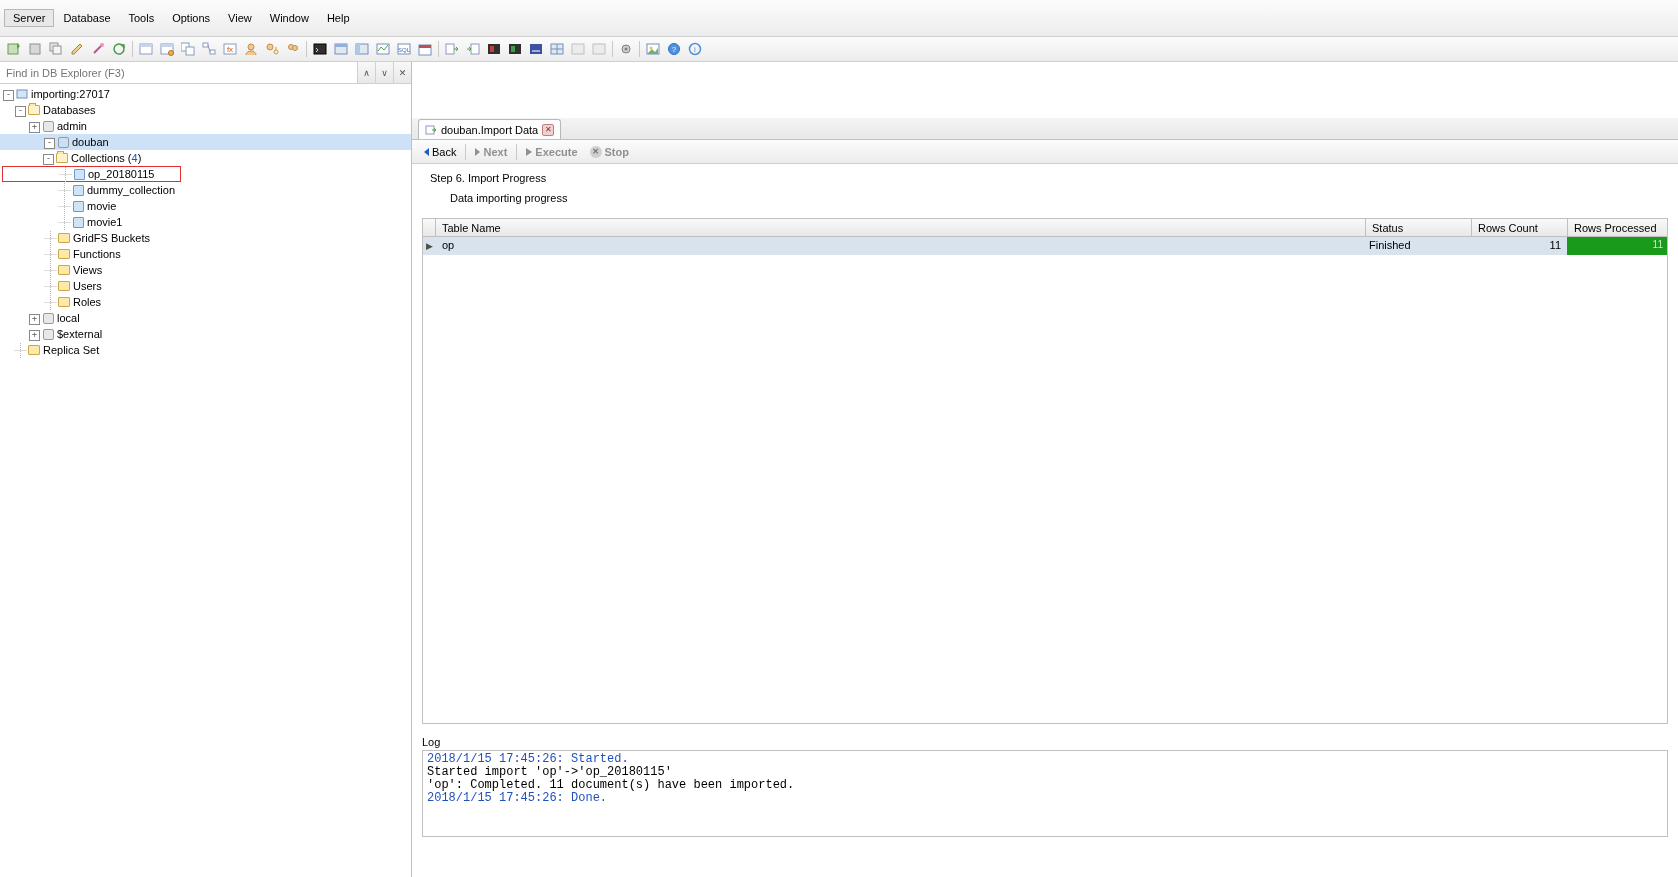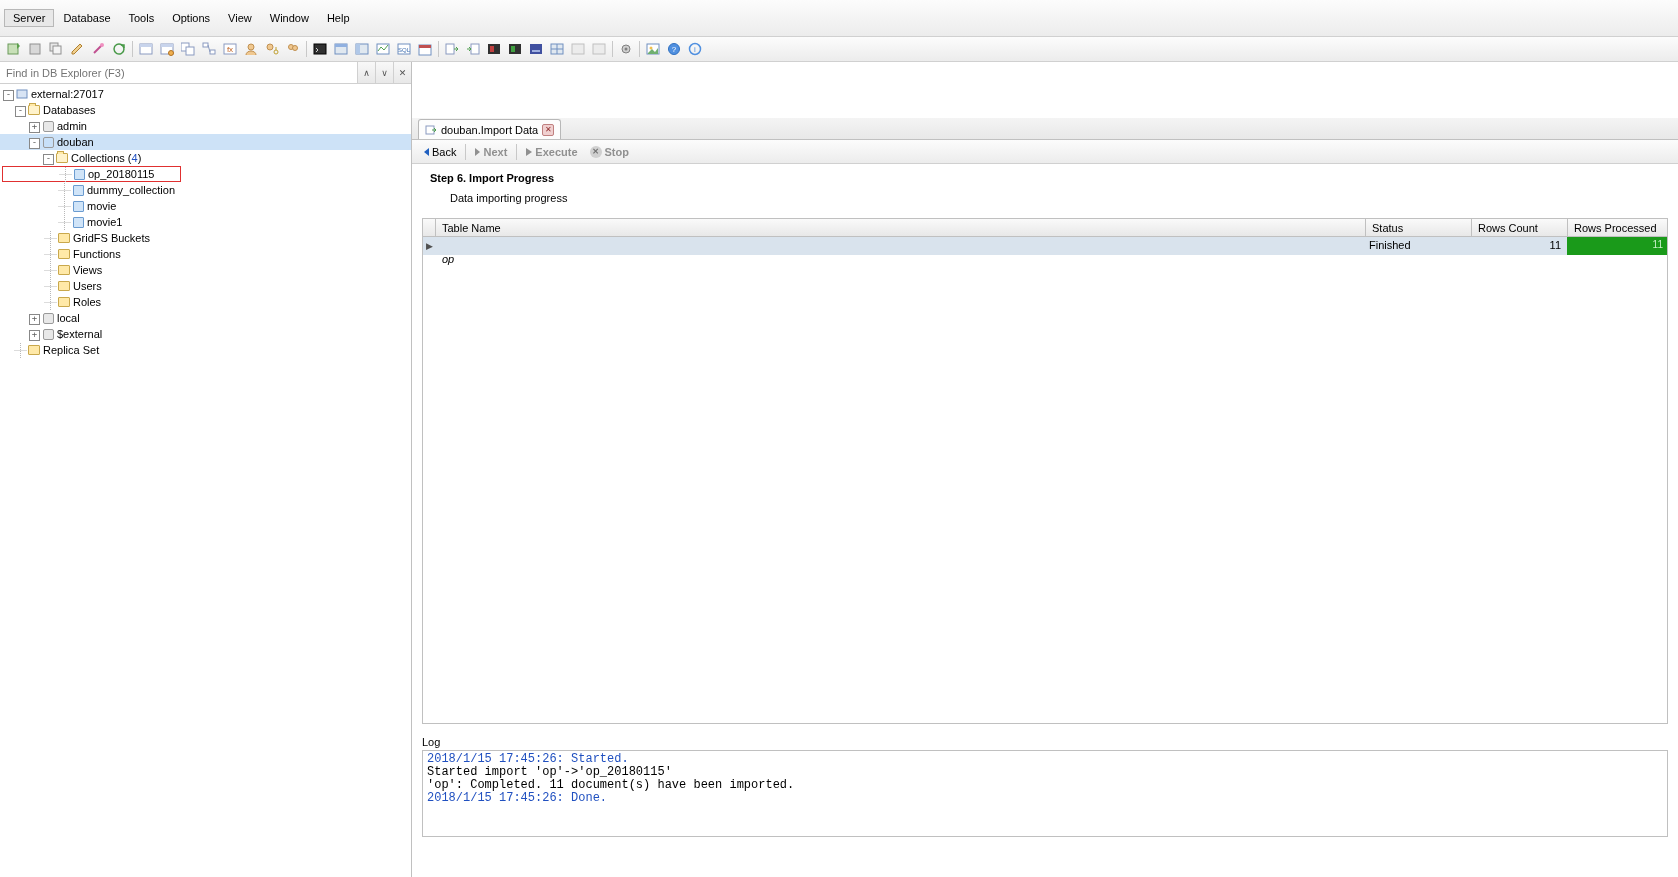--- a/index.html
+++ b/index.html
@@ -59,35 +59,35 @@
 .nav-btn.disabled { color: #909090; font-weight: bold; }
 .nav-sep { width: 1px; height: 16px; background: #c8c8c8; margin: 0 3px; }
 .tri { width: 0; height: 0; border-top: 4px solid transparent; border-bottom: 4px solid transparent; }
 .tri.left { border-right: 5px solid #2060c0; }
 .tri.right { border-left: 5px solid #909090; }
 .tri.play { border-left: 6px solid #909090; }
 .circ-x { width: 12px; height: 12px; border-radius: 50%; background: #d0d0d0; display: flex; align-items: center; justify-content: center; font-size: 8px; color: #707070; }
 
 
 .step-area { padding: 8px 18px 4px 18px; }
-.step-title { font-weight: bold; margin-bottom: 8px; }
+.step-title { font-weight: normal; margin-bottom: 8px; }
 .step-desc { margin-left: 20px; margin-bottom: 10px; }
 
 
 .prog-wrap { margin: 0 10px; border: 1px solid #c0c0c0; height: 506px; overflow: auto; }
 .prog-header { display: flex; background: linear-gradient(#fafafa,#e8e8e8); border-bottom: 1px solid #c0c0c0; height: 18px; position: sticky; top: 0; }
 .ph-cell { border-right: 1px solid #c0c0c0; padding: 2px 6px; display: flex; align-items: center; }
 .ph-mark { width: 12px; }
 .ph-name { flex: 1; }
 .ph-status { width: 106px; }
 .ph-rows { width: 96px; }
 .ph-proc { width: 99px; border-right: none; }
 .prog-row { display: flex; height: 18px; background: #d9e3ed; }
 .pr-mark { width: 13px; display: flex; align-items: center; justify-content: center; color: #505050; font-size: 9px; }
-.pr-name { flex: 1; padding: 16px 6px; font-style: italic; }
+.pr-name { flex: 1; padding: 2px 6px; }
 .pr-status { width: 107px; padding: 2px 6px; }
 .pr-rows { width: 97px; padding: 2px 6px; text-align: right; }
 .pr-proc { width: 100px; background: #1a9a1a; color: #c8f0c8; text-align: right; padding: 2px 4px; font-size: 10px; }
 
 
 .log-area { margin: 12px 10px 0 10px; }
 .log-label { margin-bottom: 2px; }
 .log-box { border: 1px solid #c0c0c0; height: 87px; padding: 2px 4px; font-family: "Courier New", monospace; font-size: 12px; line-height: 13px; overflow: auto; white-space: pre; }
 .lg-blue { color: #2050c0; }
 
@@ -318,40 +318,40 @@
     </div>
     <div class="tree">
 
       <div class="tree-row">
         <span class="tw minus"></span>
         <span class="node-ico">
             <svg width="14" height="14">
               <rect x="2" y="3" width="10" height="8" fill="#d8e4f4" stroke="#7090c0"></rect>
             </svg>
           </span>
-        <span>external:27017</span>
+        <span>importing:27017</span>
       </div>
 
       <div class="tree-row" style="padding-left:14px">
         <span class="tw minus"></span>
         <span class="node-ico">
             <span class="folder open"></span>
           </span>
         <span>Databases</span>
       </div>
 
       <div class="tree-row" style="padding-left:28px">
         <span class="tw plus"></span>
         <span class="node-ico">
             <span class="db-ico"></span>
           </span>
         <span>admin</span>
       </div>
 
-      <div class="tree-row selected" style="padding-left:28px">
+      <div class="tree-row selected" style="padding-left:43px">
         <span class="tw minus"></span>
         <span class="node-ico">
             <span class="db-ico" style="background:#c8e0f8"></span>
           </span>
         <span>douban</span>
       </div>
 
       <div class="tree-row" style="padding-left:42px">
         <span class="tw minus"></span>
         <span class="node-ico">

